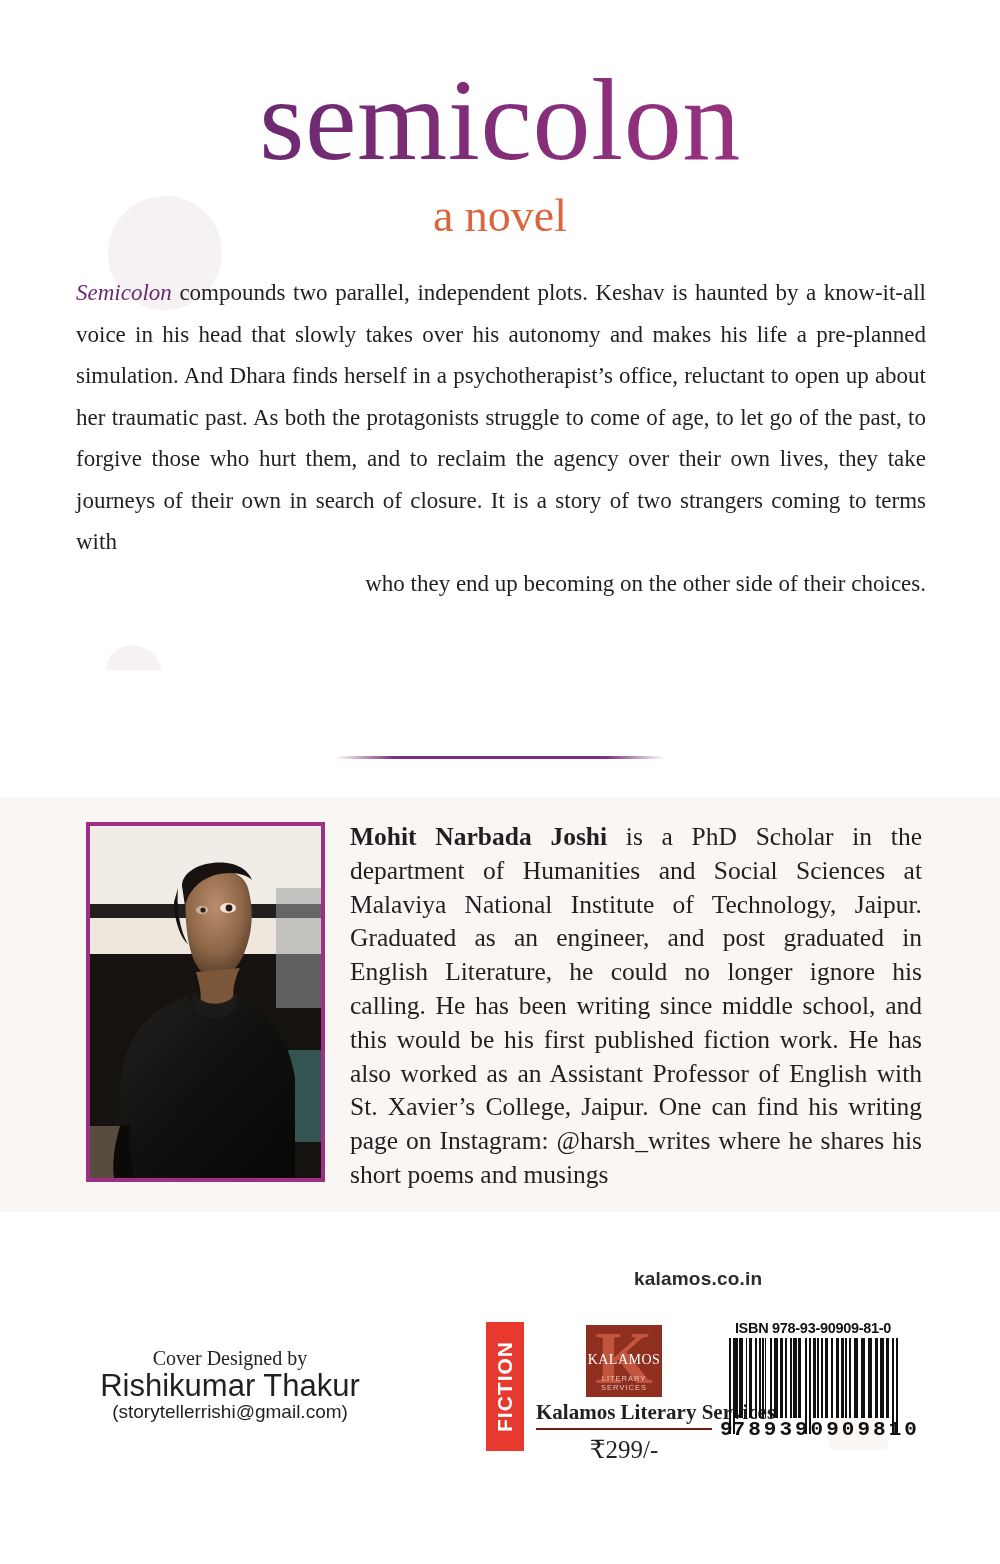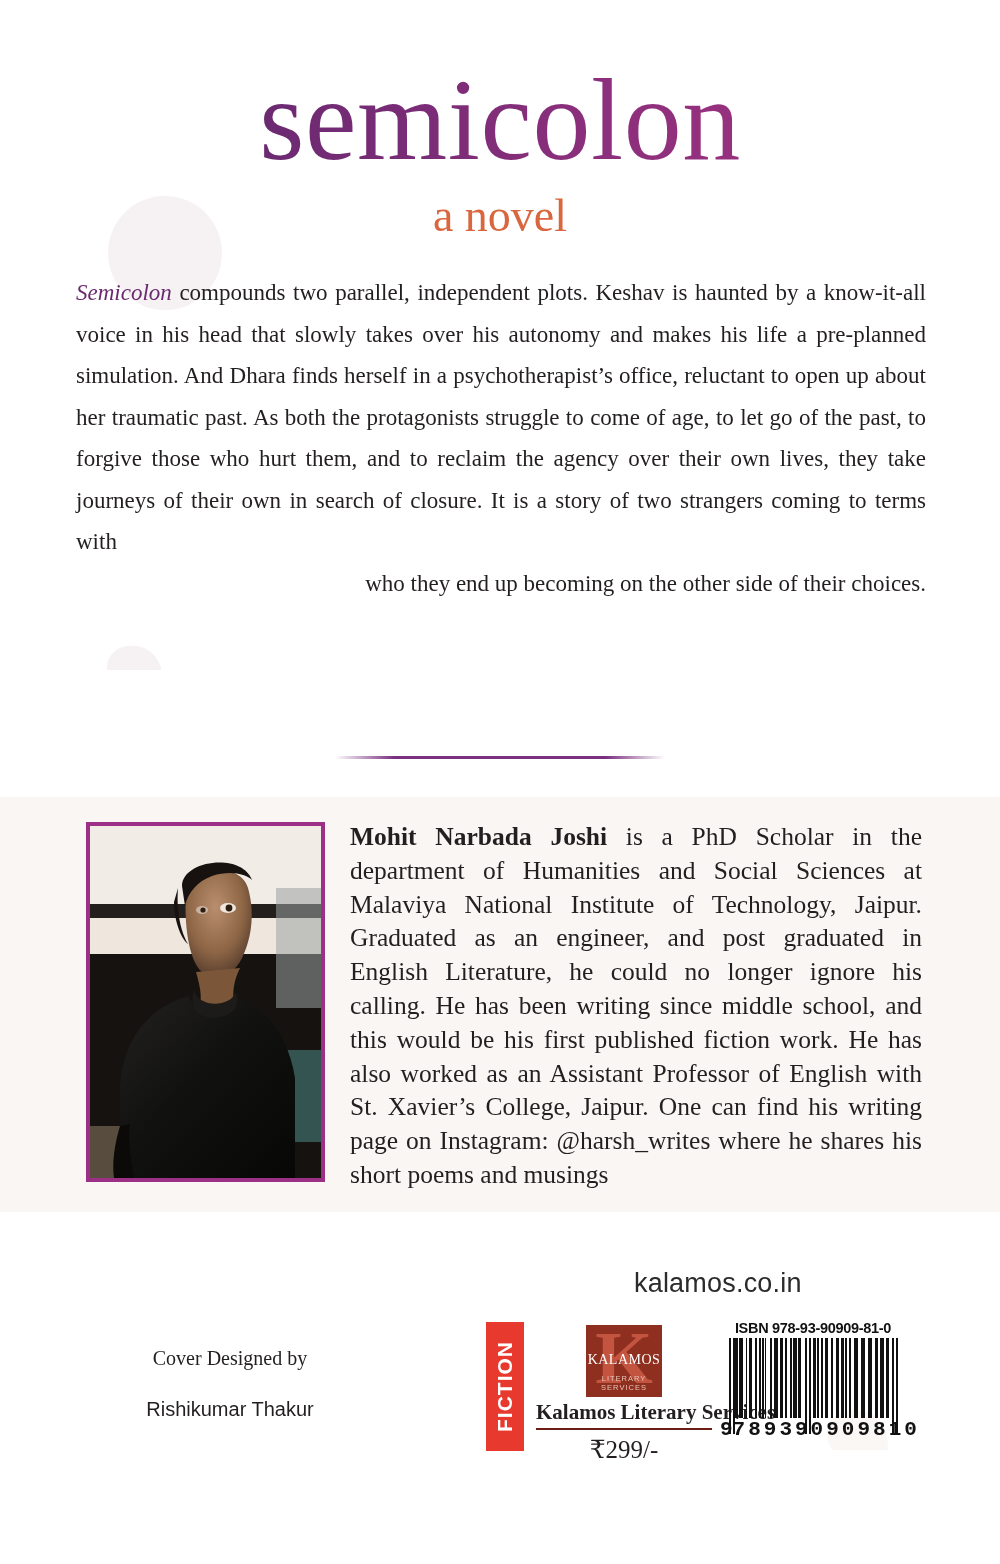--- a/index.html
+++ b/index.html
@@ -158,45 +158,45 @@
   }
   .author-bio .aname { font-weight: bold; }
 
   
   .website {
     position: absolute;
     left: 634px;
     top: 1268px;
     z-index: 3;
     font-family: "Liberation Sans", "DejaVu Sans", sans-serif;
-    font-size: 27px;
+    font-size: 19px;
     color: #2b2b2b;
     letter-spacing: 0.2px;
+    font-weight: bold;
   }
 
   
   .cover-credit {
     position: absolute;
     left: 95px;
     top: 1346px;
     width: 270px;
     text-align: center;
     z-index: 3;
     color: #231f20;
   }
   .cc-line1 {
     font-family: "Liberation Serif", "DejaVu Serif", serif;
     font-size: 20px;
     line-height: 25px;
   }
   .cc-line2 {
     font-family: "Liberation Sans", "DejaVu Sans", sans-serif;
-    font-size: 20px;
+    font-size: 31px;
     line-height: 29px;
-    margin-top: 24px;
   }
   .cc-line3 {
     font-family: "Liberation Sans", "DejaVu Sans", sans-serif;
     font-size: 19px;
     line-height: 24px;
   }
 
   
   .fiction-band {
     position: absolute;
@@ -394,20 +394,21 @@
 
 <div class="author-bio">
   <span class="aname">Mohit Narbada Joshi</span><span> is a PhD Scholar in the department of Humanities and Social Sciences at Malaviya National Institute of Technology, Jaipur. Graduated as an engineer, and post graduated in English Literature, he could no longer ignore his calling. He has been writing since middle school, and this would be his first published fiction work. He has also worked as an Assistant Professor of English with St. Xavier’s College, Jaipur. One can find his writing page on Instagram: @harsh_writes where he shares his short poems and musings</span>
 </div>
 
 <div class="website">kalamos.co.in</div>
 
 <div class="cover-credit">
   <div class="cc-line1">Cover Designed by</div>
   <div class="cc-line2">Rishikumar Thakur</div>
+  <div class="cc-line3">(storytellerrishi@gmail.com)</div>
 </div>
 
 <div class="fiction-band">
   <span class="fiction-text">FICTION</span>
 </div>
 
 <div class="publisher">
   <div class="kalamos-logo">
     <div class="kl-k">K</div>
     <div class="kl-name">KALAMOS</div>

